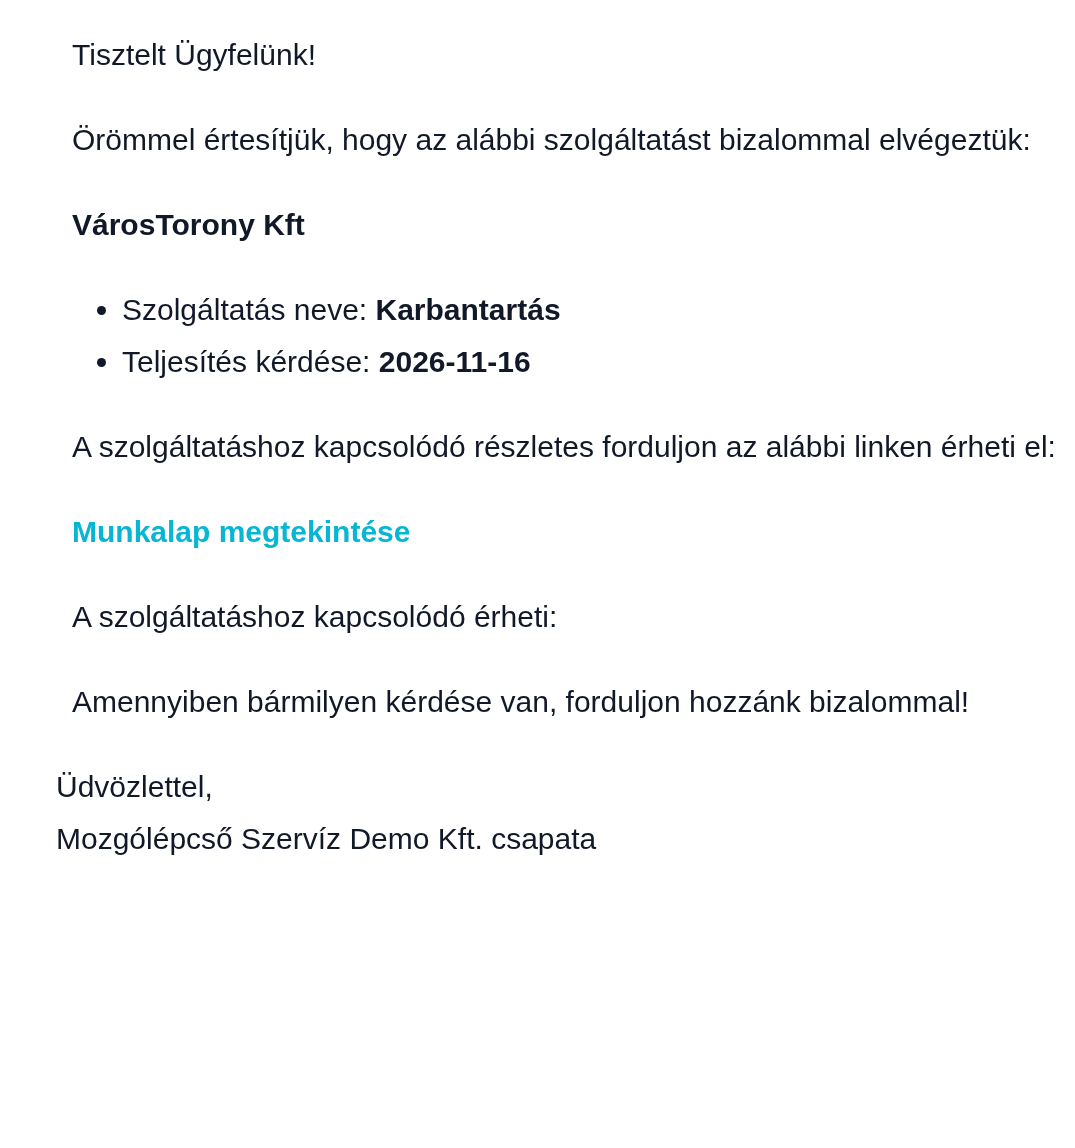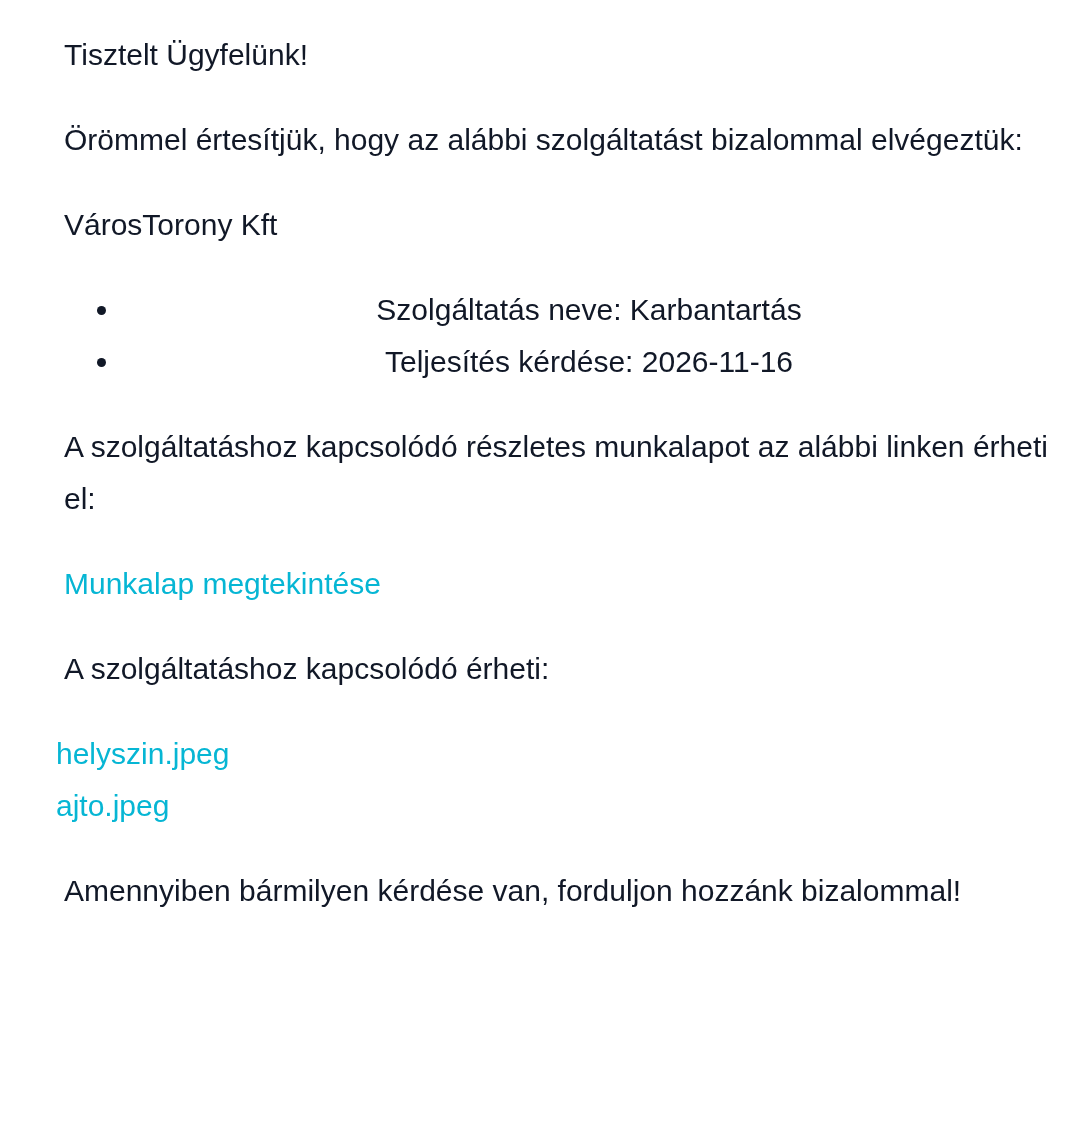--- a/index.html
+++ b/index.html
@@ -2,40 +2,40 @@
 <html><head>
 <meta charset="utf-8">
 <style>
   html, body { margin: 0; padding: 0; background: #ffffff; }
   body {
     width: 1075px; height: 1148px; overflow: hidden;
     font-family: "Liberation Sans", sans-serif;
     font-size: 30px; line-height: 52px; color: #111827;
   }
   .content { position: absolute; left: 56px; top: 29px; width: 1000px; }
-  p { margin: 0 0 33px 8px; }
-  .bold { font-weight: normal; }
-  ul { margin: 0 0 33px 0; padding-left: 66px; text-align: center; }
+  p { margin: 0 0 33px 16px; }
+  .bold { font-weight: bold; }
+  ul { margin: 0 0 33px 0; padding-left: 66px; }
   li { margin: 0; }
-  a { color: #06b6d4; font-weight: normal; text-decoration: none; cursor: pointer; }
+  a { color: #06b6d4; font-weight: bold; text-decoration: none; cursor: pointer; }
   .files p { margin: 0; }
   .files { margin-bottom: 33px; }
 </style>
 </head>
 <body>
 
 <div class="content">
   <p>Tisztelt Ügyfelünk!</p>
   <p>Örömmel értesítjük, hogy az alábbi szolgáltatást bizalommal elvégeztük:</p>
   <p class="bold">VárosTorony Kft</p>
   <ul>
     <li><span>Szolgáltatás neve: </span><span class="bold">Karbantartás</span></li>
     <li><span>Teljesítés kérdése: </span><span class="bold">2026-11-16</span></li>
   </ul>
-  <p>A szolgáltatáshoz kapcsolódó részletes munkalapot az alábbi linken érheti el:</p>
+  <p>A szolgáltatáshoz kapcsolódó részletes forduljon az alábbi linken érheti el:</p>
   <p><a>Munkalap megtekintése</a></p>
   <p>A szolgáltatáshoz kapcsolódó érheti:</p>
-  <div class="files">
-    <p><a>helyszin.jpeg</a></p>
-    <p><a>ajto.jpeg</a></p>
+  <p>Amennyiben bármilyen kérdése van, forduljon hozzánk bizalommal!</p>
+  <div>
+    <div>Üdvözlettel,</div>
+    <div>Mozgólépcső Szervíz Demo Kft. csapata</div>
   </div>
-  <p>Amennyiben bármilyen kérdése van, forduljon hozzánk bizalommal!</p>
 </div>
 
 </body></html>

